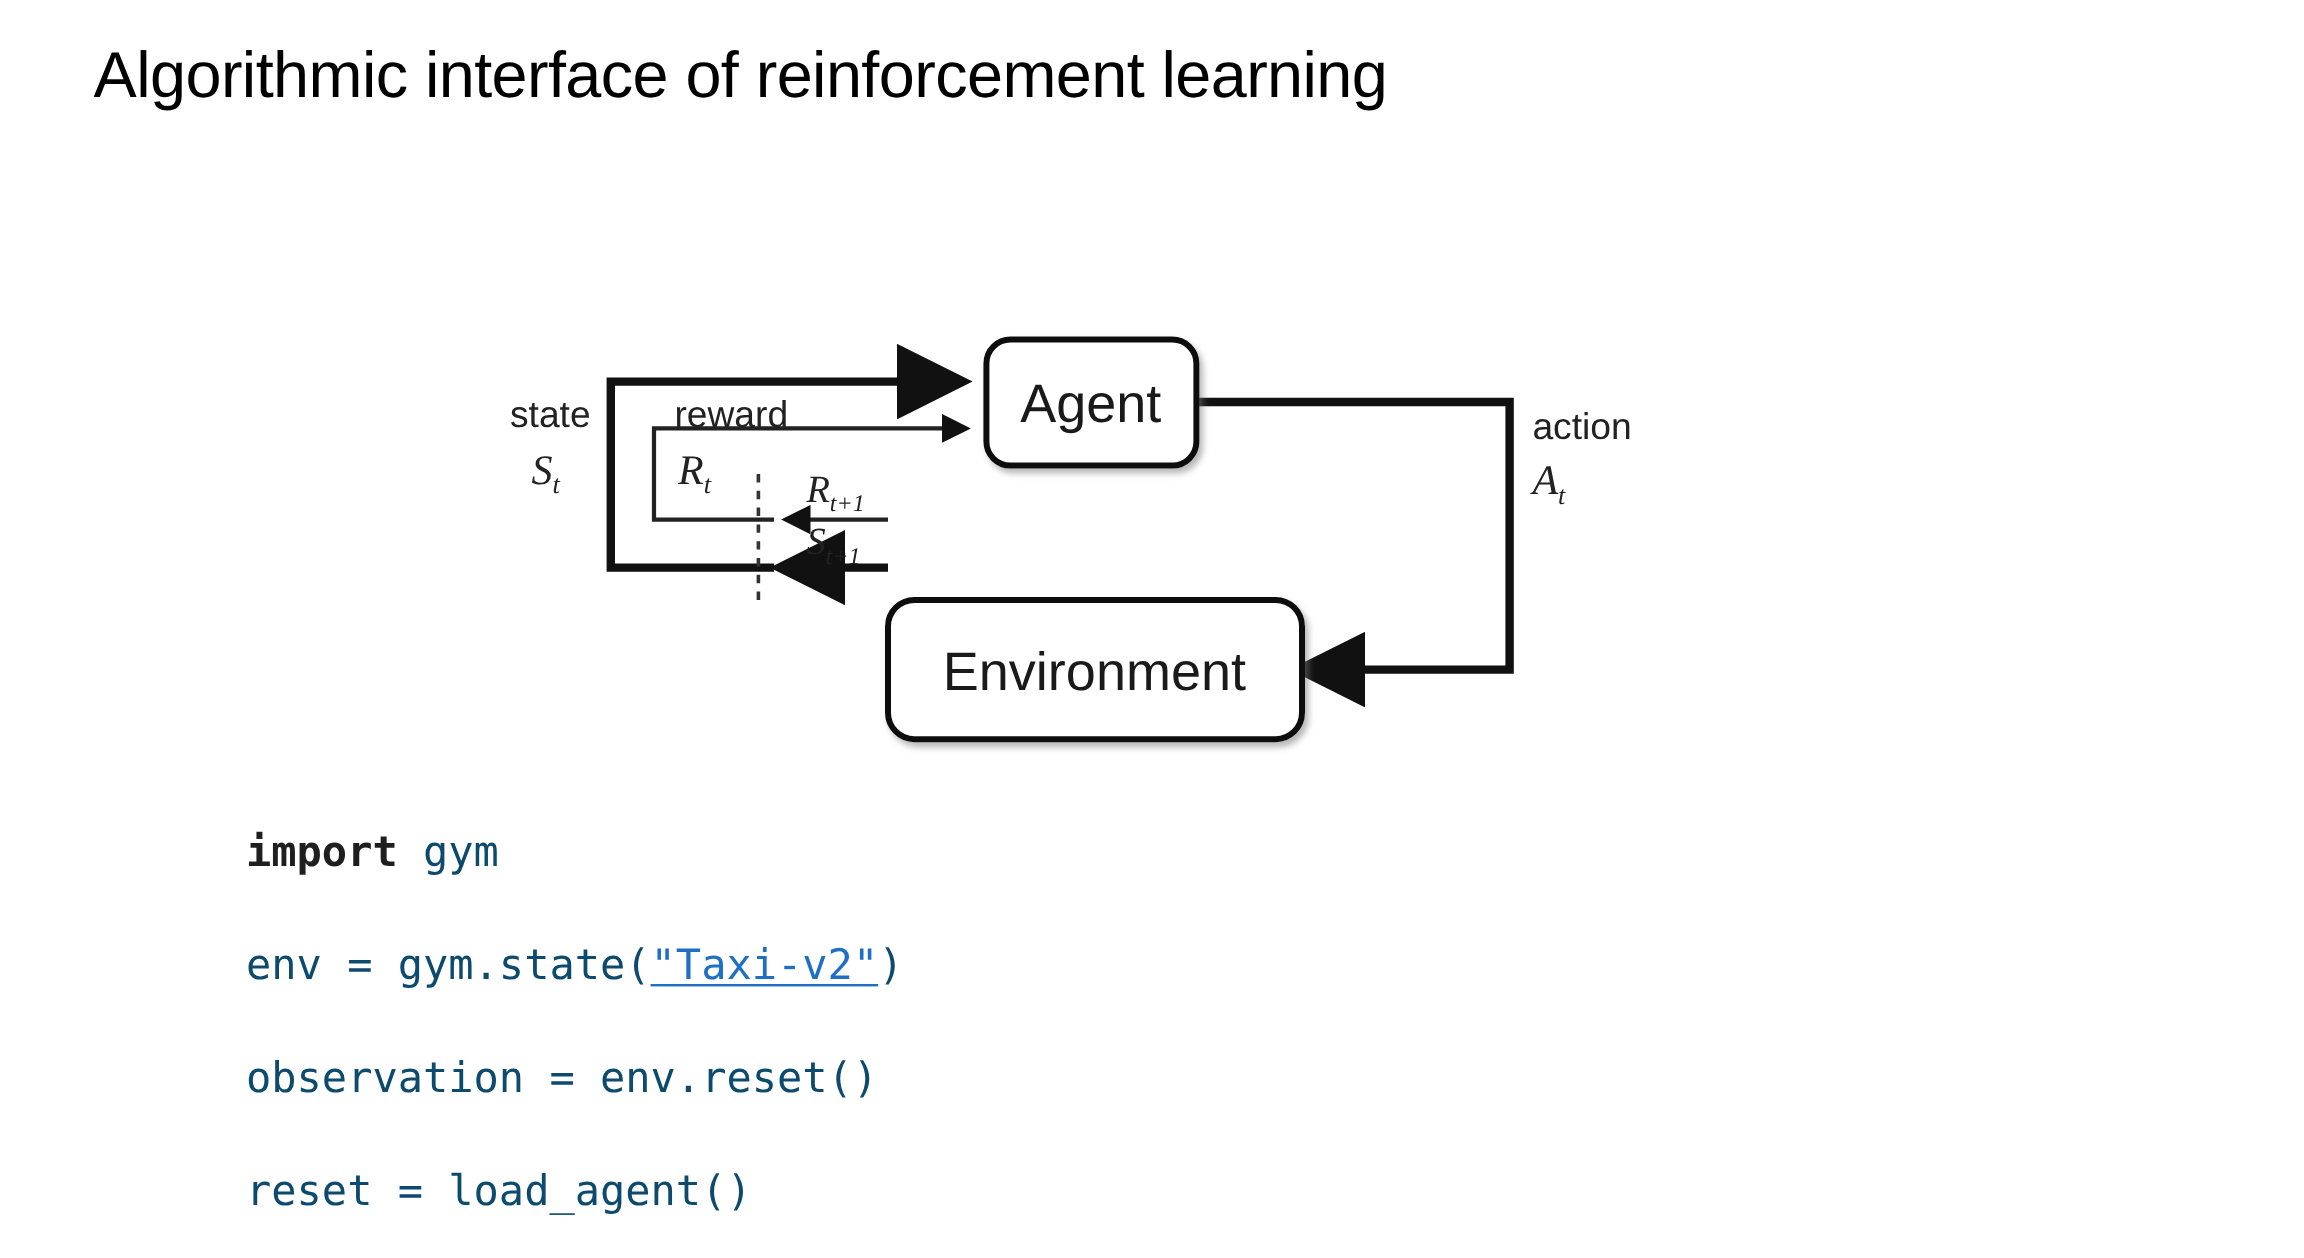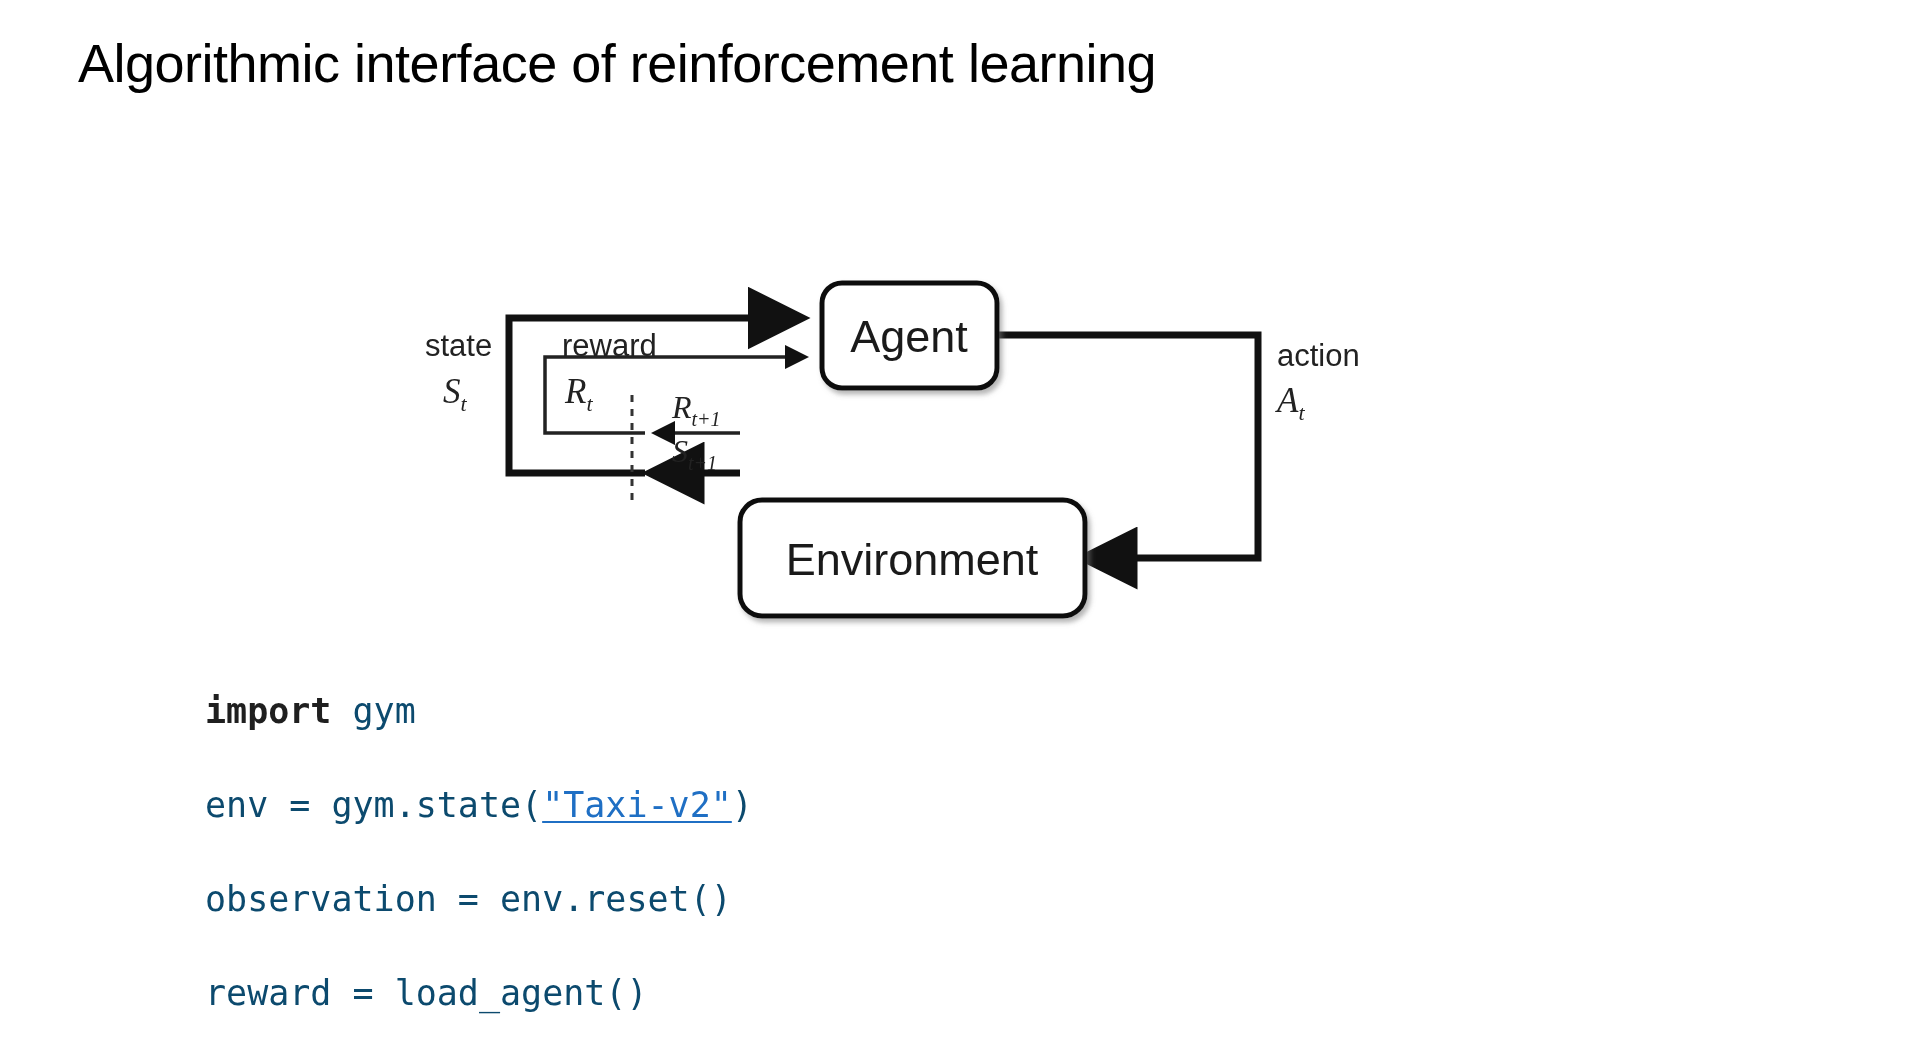--- a/index.html
+++ b/index.html
@@ -148,16 +148,16 @@
     <text x="672" y="272" font-family="Liberation Serif, serif" font-size="32" font-style="italic" fill="#222222">
       <tspan>S</tspan><tspan font-size="20" dy="8">t+1</tspan>
     </text>
 
   </svg>
 </div>
 
 <div id="code-block"><span class="code-line"><span class="kw">import</span><span class="plain"> gym</span></span>
 <span class="code-line"><span class="plain">env = gym.state(</span><span class="lnk">"Taxi-v2"</span><span class="plain">)</span></span>
 <span class="code-line"><span class="plain">observation = env.reset()</span></span>
-<span class="code-line"><span class="plain">reward = load_agent()</span></span>
+<span class="code-line"><span class="plain">reset = load_agent()</span></span>
 
 
 </div>
 
 </body></html>

